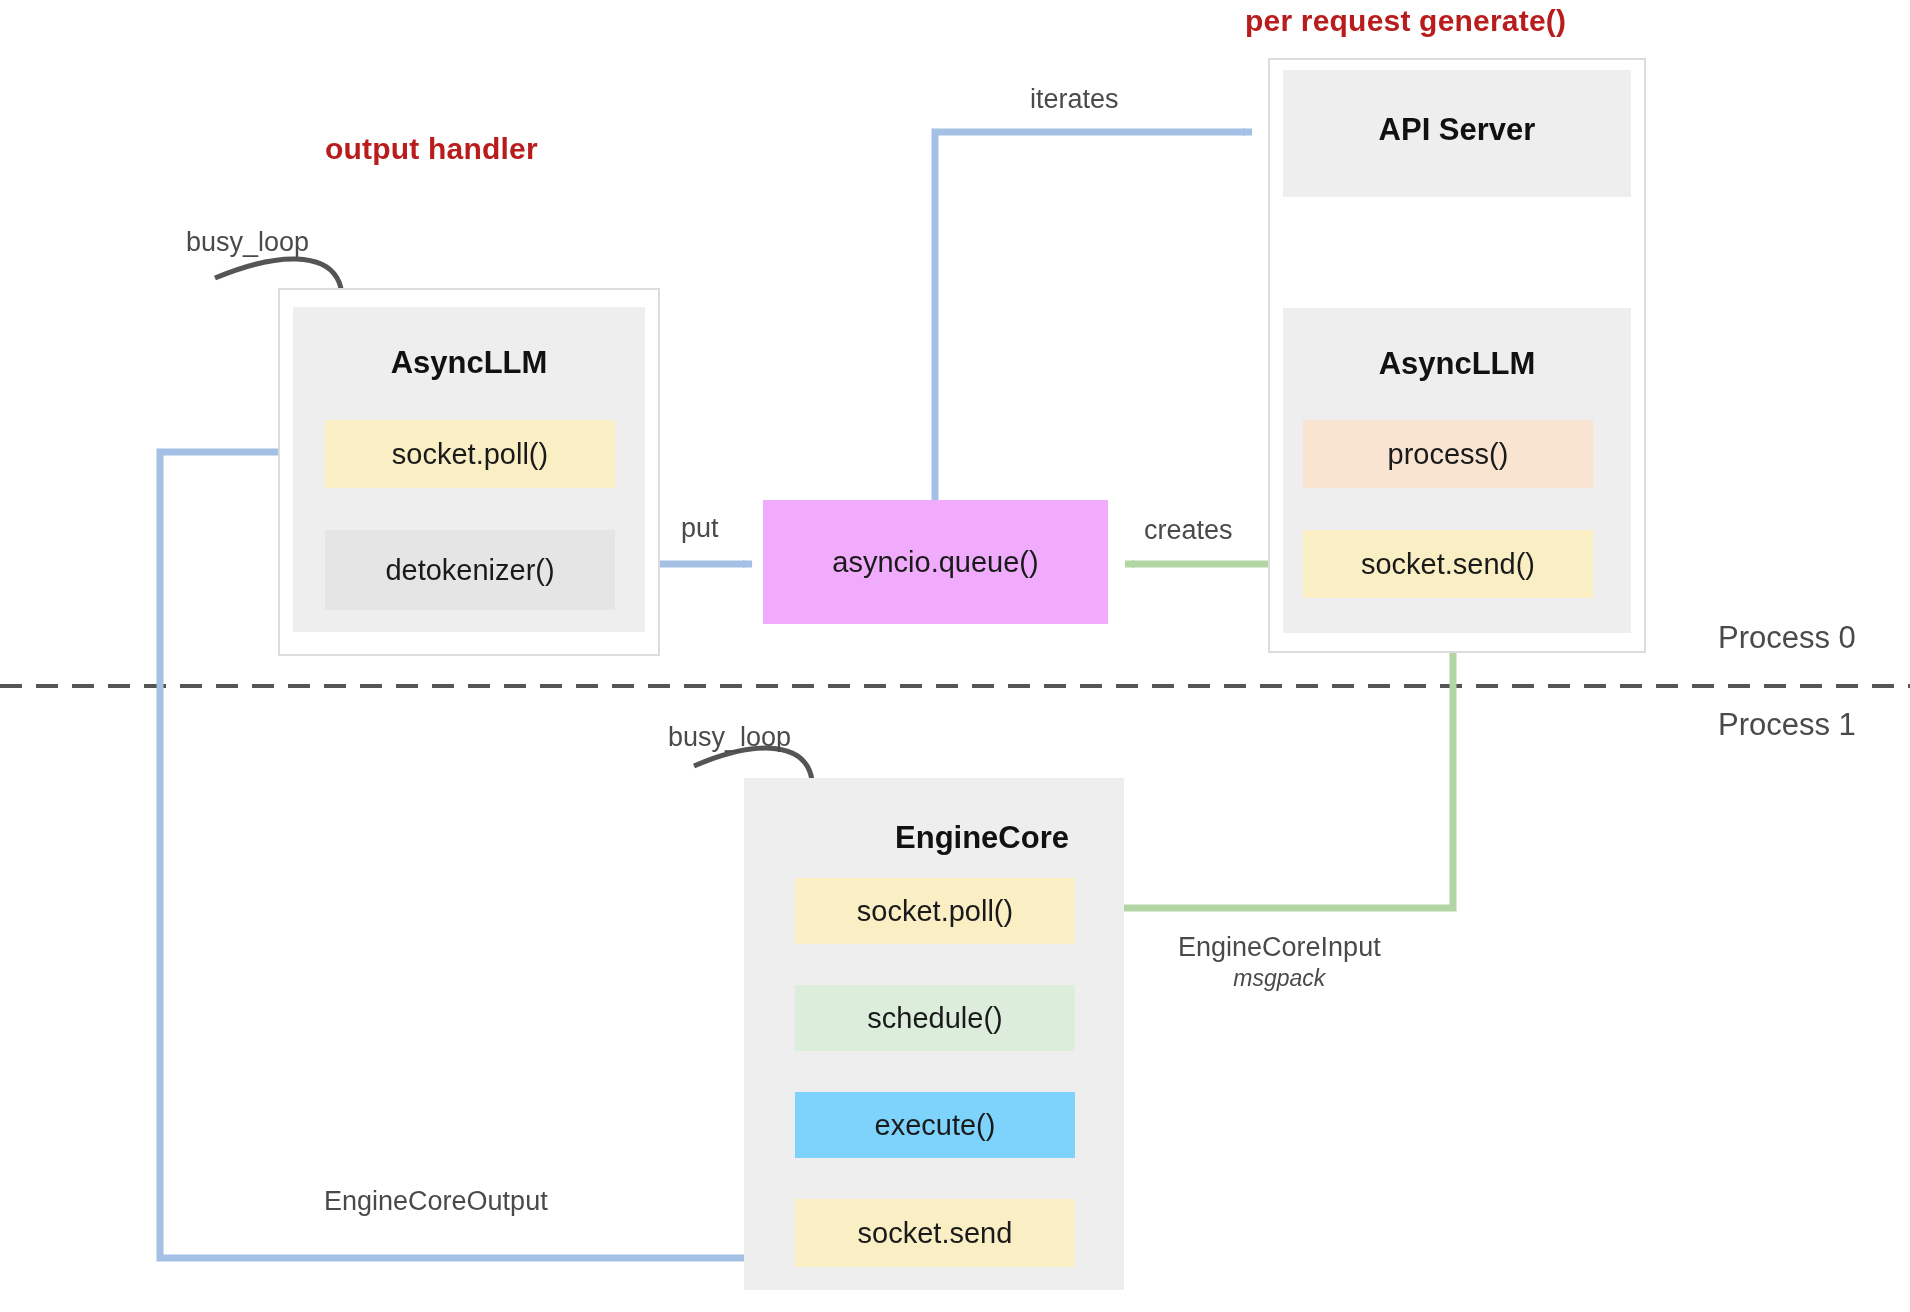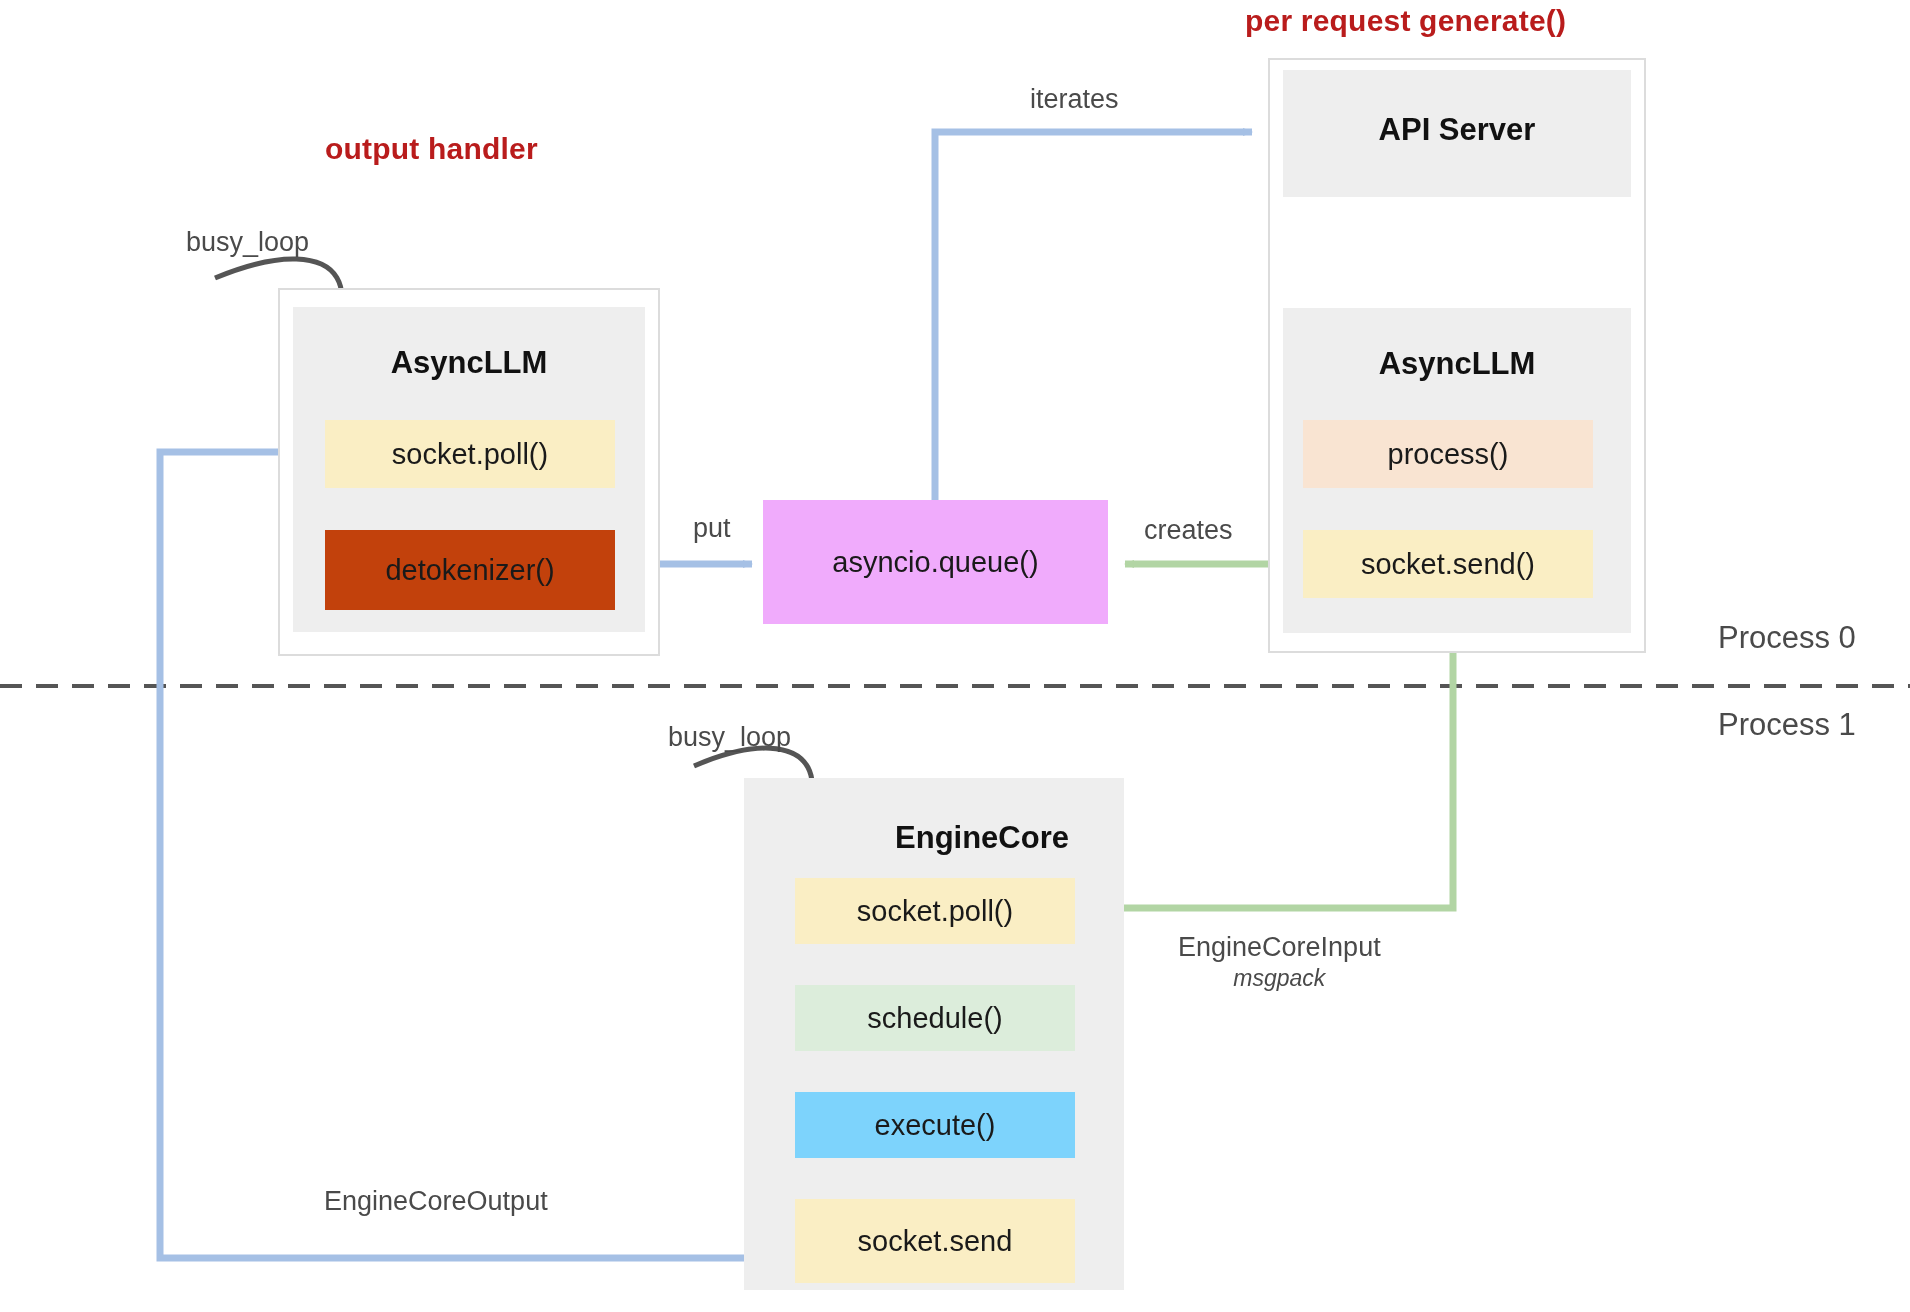--- a/index.html
+++ b/index.html
@@ -62,25 +62,25 @@
   <div class="grp-title" style="left:1245px; top:4px;">per request generate()</div>
 
   <div class="outer-box" style="left:278px; top:288px; width:382px; height:368px;"></div>
 
   <div class="comp-box" style="left:293px; top:307px; width:352px; height:325px;">
     <div class="comp-title" style="top:38px;">AsyncLLM</div>
   </div>
 
   <div class="sub-box" style="left:325px; top:420px; width:290px; height:68px; background:#faeec4;">socket.poll()</div>
 
-  <div class="sub-box" style="left:325px; top:530px; width:290px; height:80px; background:#c2410c;">detokenizer()</div>
+  <div class="sub-box" style="left:325px; top:530px; width:290px; height:80px; background:#e5e5e5;">detokenizer()</div>
 
   <div class="edge-label" style="left:186px; top:227px;">busy_loop</div>
 
-  <div class="edge-label" style="left:681px; top:513px;margin-left:12px;">put</div>
+  <div class="edge-label" style="left:681px; top:513px;">put</div>
 
   <div class="plain-box" style="left:763px; top:500px; width:345px; height:124px;">asyncio.queue()</div>
 
   <div class="edge-label" style="left:1144px; top:515px;">creates</div>
 
   <div class="edge-label" style="left:1030px; top:84px;">iterates</div>
 
   <div class="outer-box" style="left:1268px; top:58px; width:378px; height:595px;"></div>
 
   <div class="comp-box" style="left:1283px; top:70px; width:348px; height:127px;">
@@ -104,21 +104,21 @@
   <div class="comp-box" style="left:744px; top:778px; width:380px; height:512px;">
     <div class="comp-title" style="top:42px;padding-left:48px;">EngineCore</div>
   </div>
 
   <div class="sub-box" style="left:795px; top:878px; width:280px; height:66px; background:#faeec4;">socket.poll()</div>
 
   <div class="sub-box" style="left:795px; top:985px; width:280px; height:66px; background:#dceddb;">schedule()</div>
 
   <div class="sub-box" style="left:795px; top:1092px; width:280px; height:66px; background:#7dd3fc;">execute()</div>
 
-  <div class="sub-box" style="left:795px; top:1199px; width:280px; height:84px; background:#faeec4;">socket.send</div>
+  <div class="sub-box" style="left:795px; top:1199px; width:280px; height:68px; background:#faeec4;">socket.send</div>
 
   <div class="msg-label" style="left:1178px; top:932px;">
     <span>EngineCoreInput</span>
     <span class="msg-sub">msgpack</span>
   </div>
 
   <div class="msg-label" style="left:324px; top:1186px;">EngineCoreOutput</div>
 
 </div>
 

